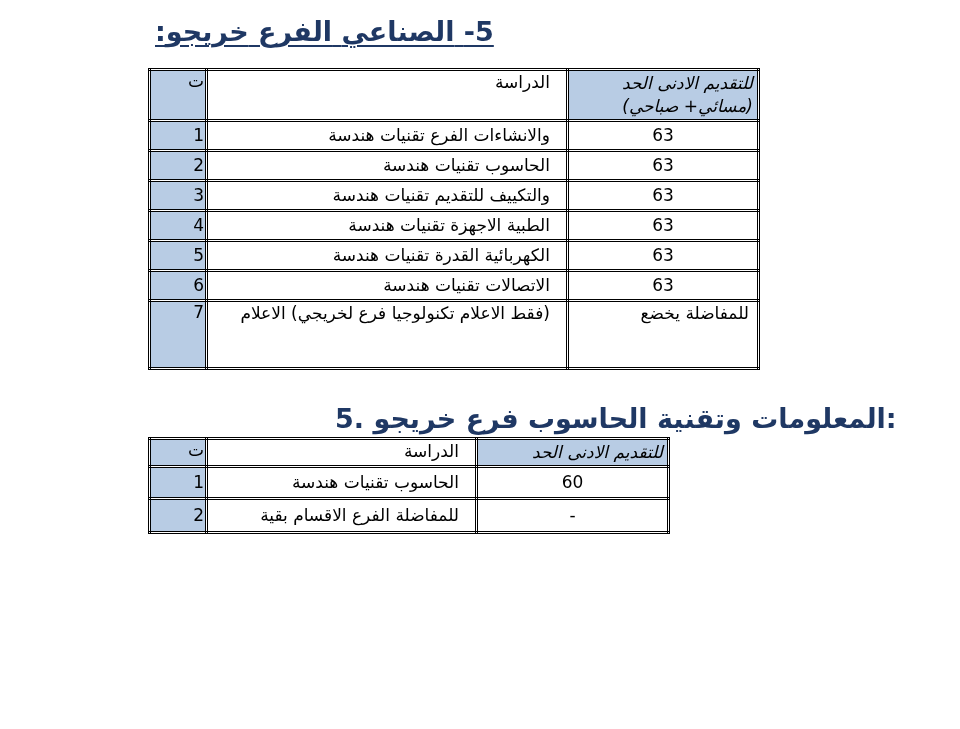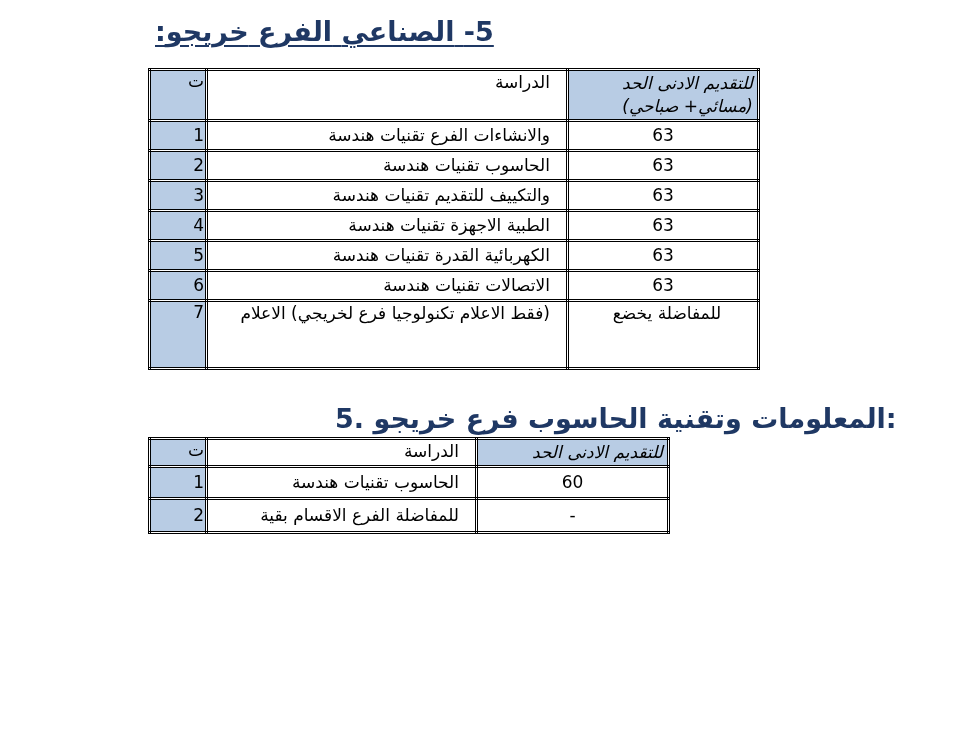--- a/index.html
+++ b/index.html
@@ -41,21 +41,21 @@
     background:#b8cce4;
     text-align:right;
     padding:0 1px 0 0;
   }
   td.study{text-align:right;background:#fff;}
   td.min{text-align:center;background:#fff;}
   tr.hdr td{vertical-align:top;}
   tr.hdr td.min{background:#b8cce4;text-align:right;padding-right:4px;line-height:1.35;font-style:italic;}
   tr.hdr td.study{background:#fff;text-align:right;}
   tr.tall td{vertical-align:top;}
-  tr.tall td.min{padding-right:8px;}
+  tr.tall td.min{text-align:right;padding-right:8px;}
   .hline2{display:block;}
 </style>
 </head>
 <body>
 
 <div id="title1" class="title"><span class="tk">:</span><span class="tk">خريجو</span> <span class="tk">الفرع</span> <span class="tk">الصناعي</span> <span class="tk">-5</span></div>
 
 <table id="table1">
   <colgroup>
       <col style="width:57px">

